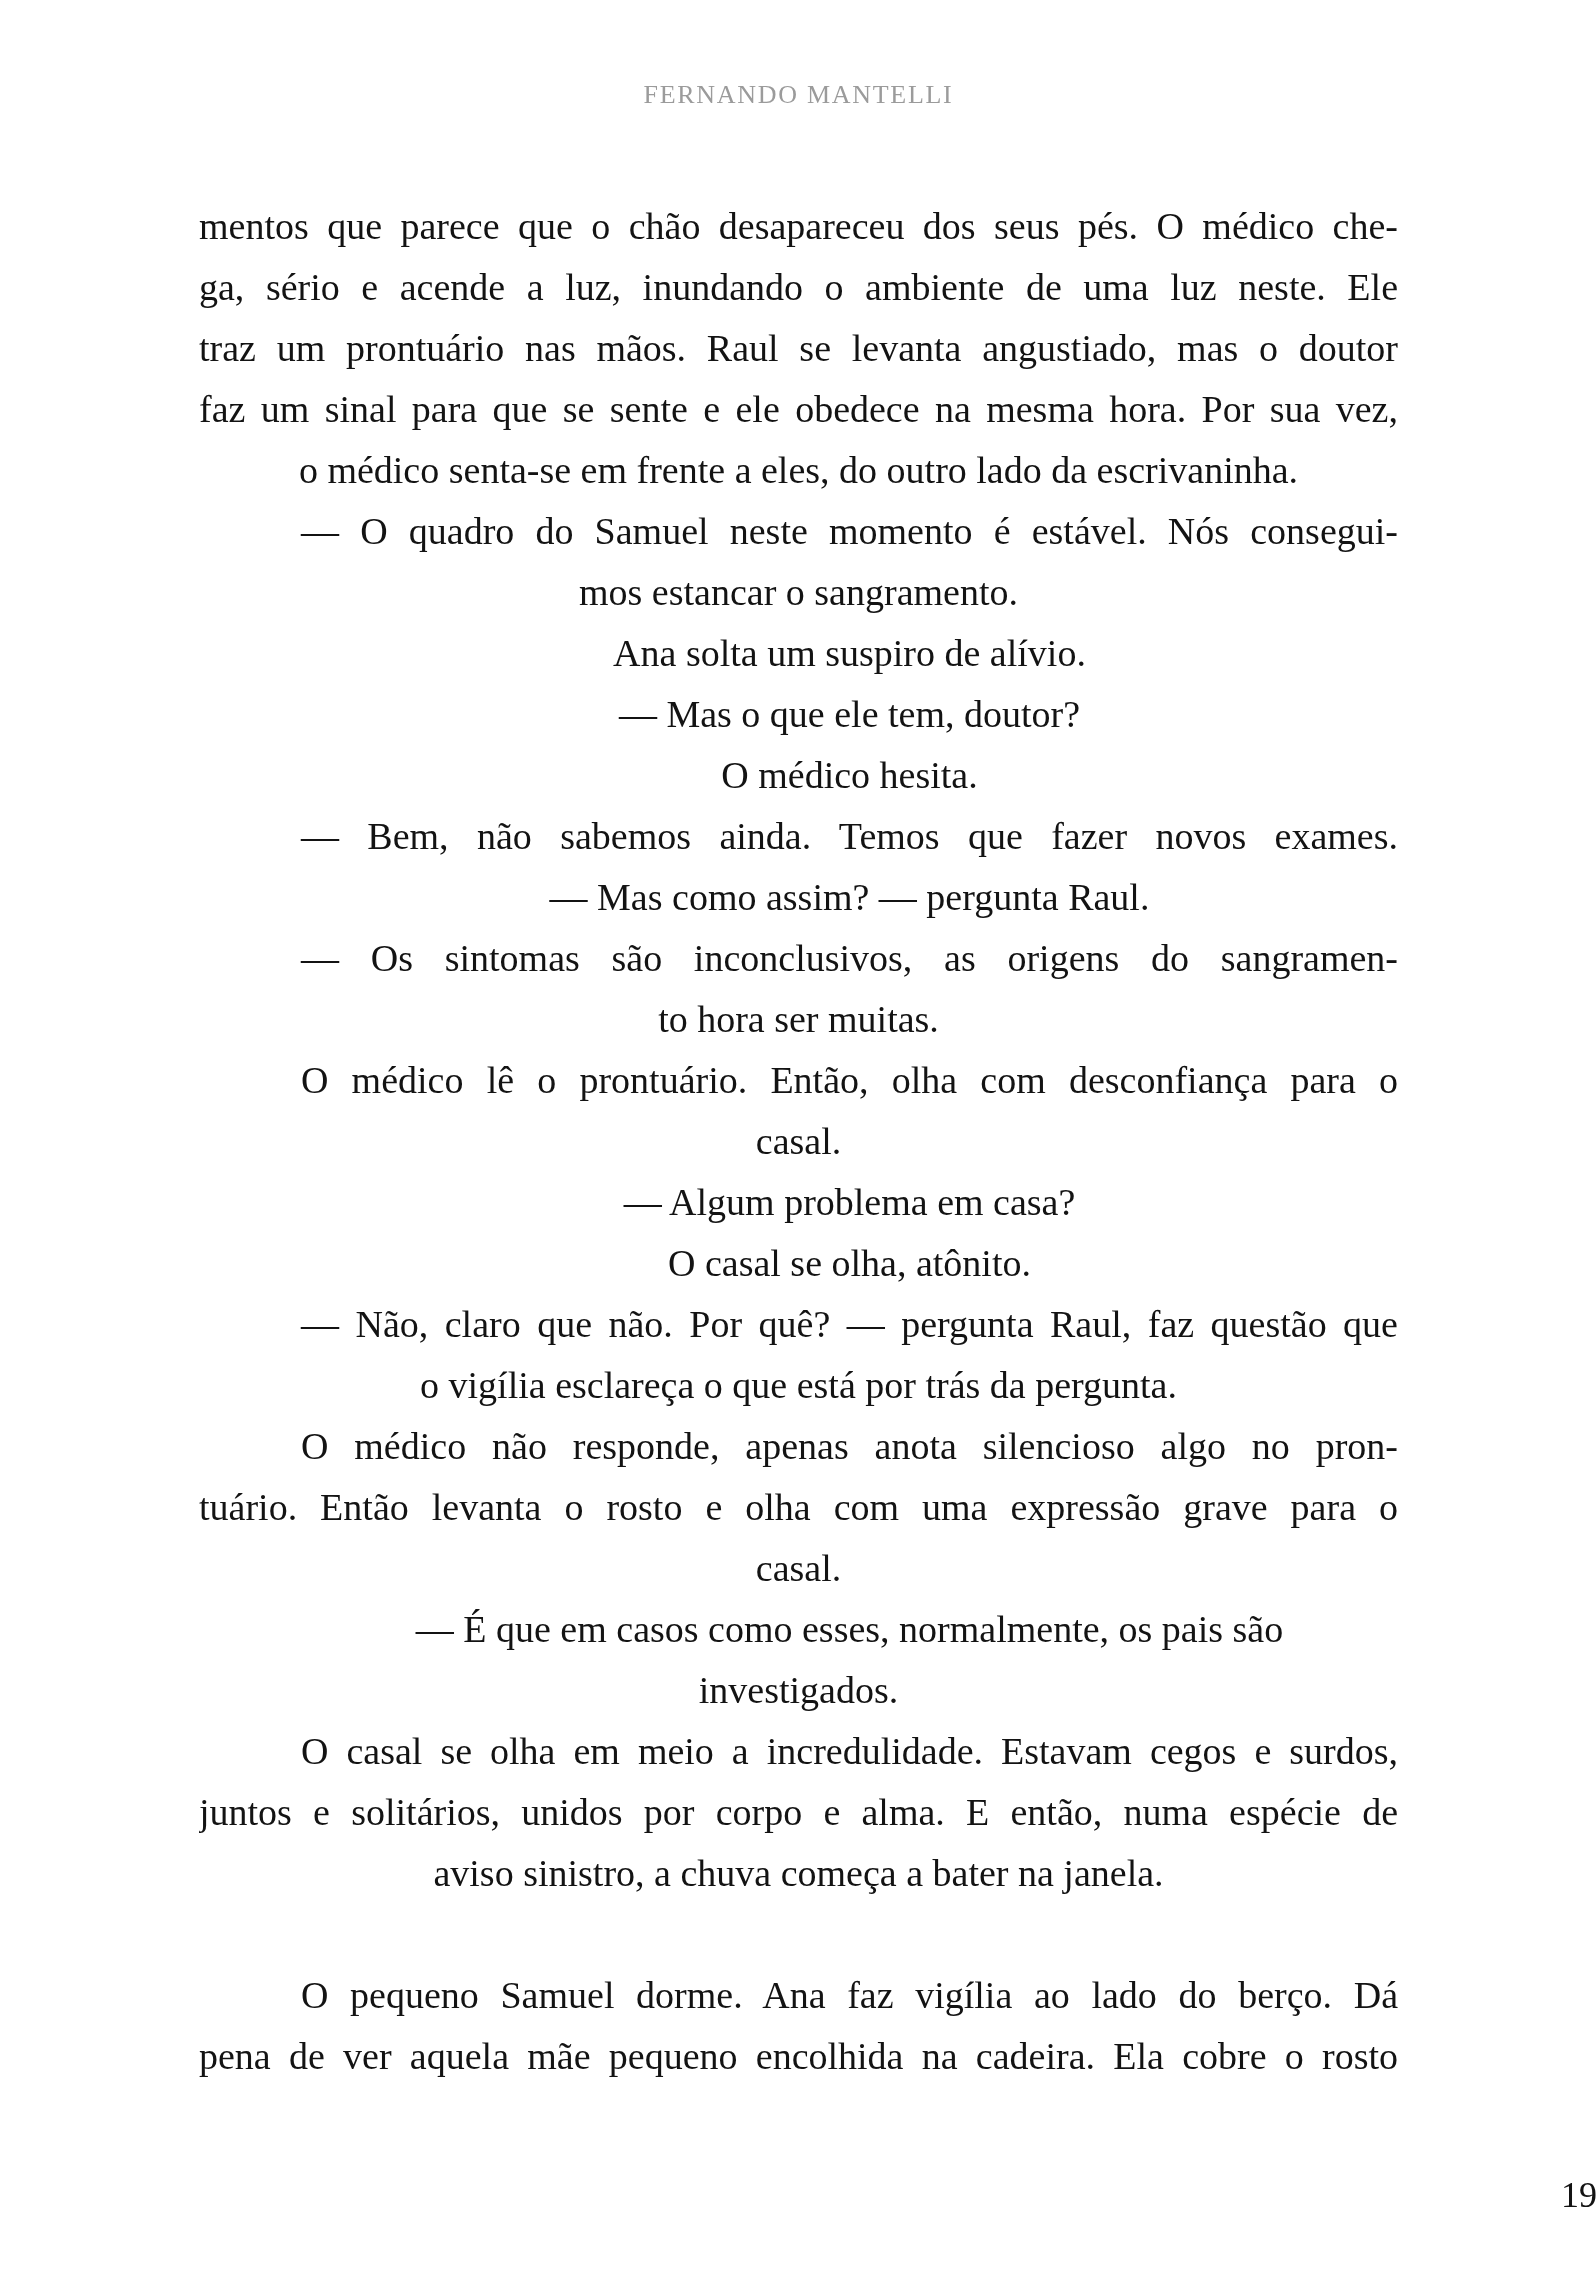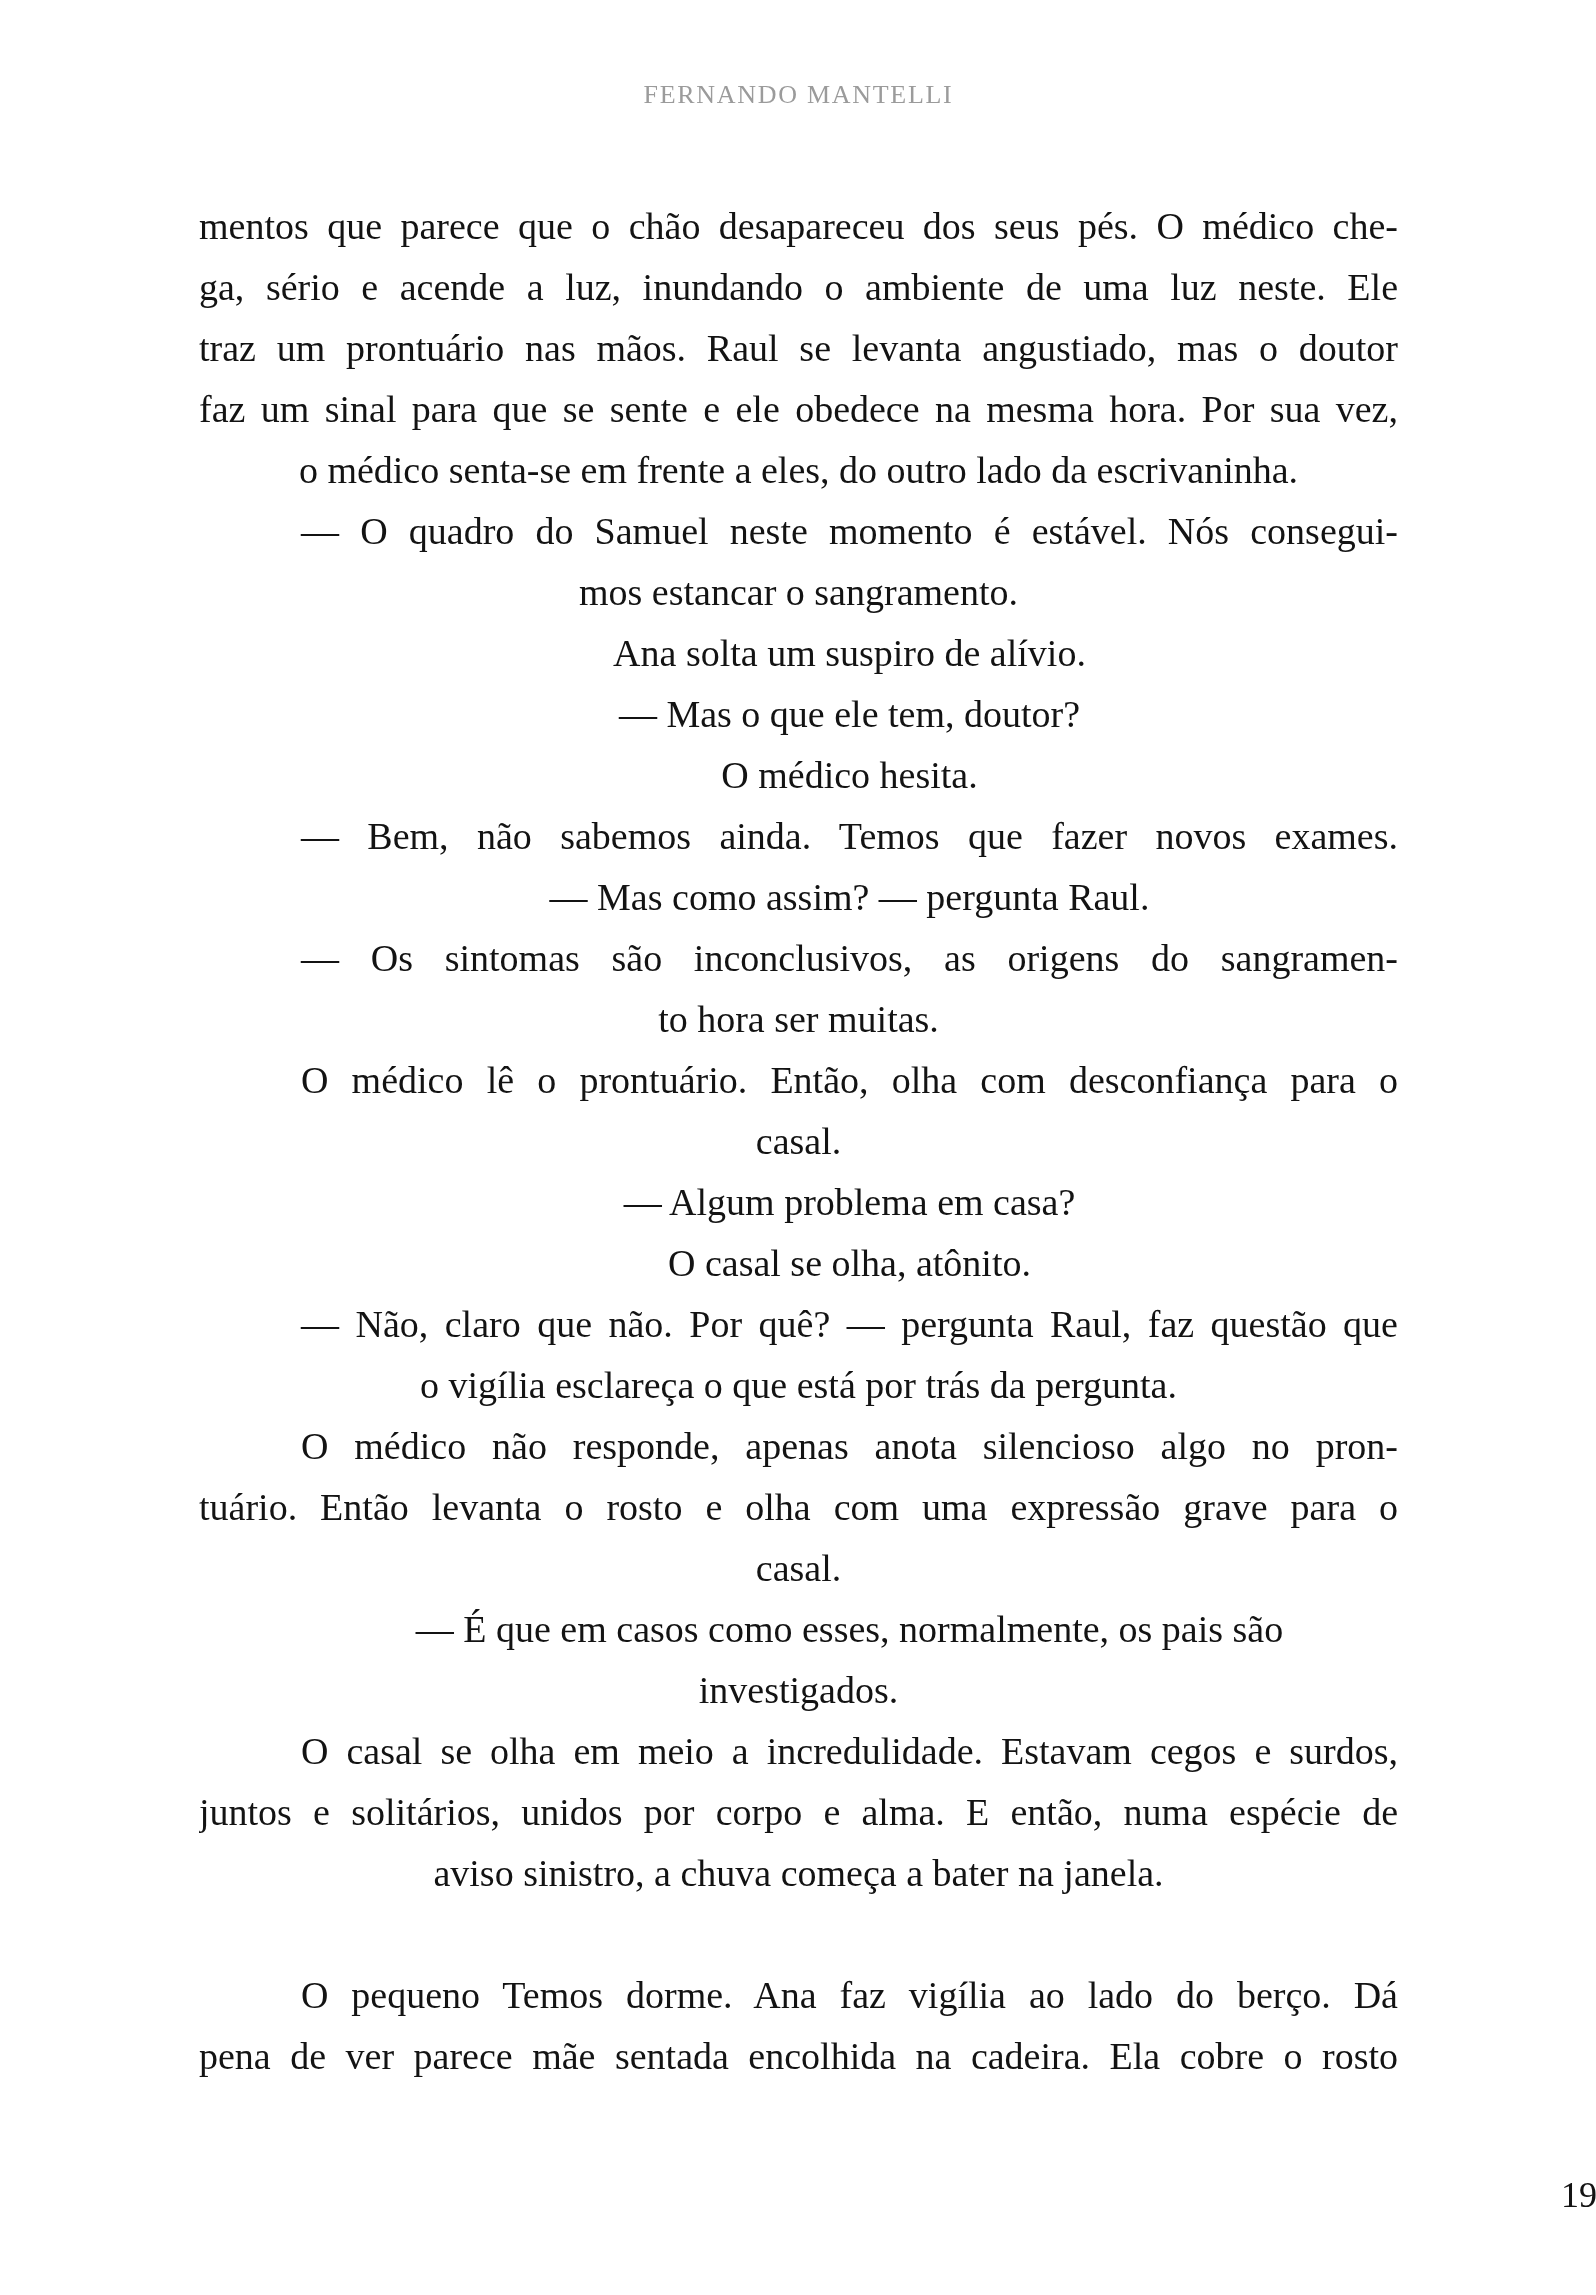--- a/index.html
+++ b/index.html
@@ -96,20 +96,20 @@
       <div class="line">o vigília esclareça o que está por trás da pergunta.</div>
       <div class="line indent justify">O médico não responde, apenas anota silencioso algo no pron-</div>
       <div class="line justify">tuário. Então levanta o rosto e olha com uma expressão grave para o</div>
       <div class="line">casal.</div>
       <div class="line indent">— É que em casos como esses, normalmente, os pais são</div>
       <div class="line">investigados.</div>
       <div class="line indent justify">O casal se olha em meio a incredulidade. Estavam cegos e surdos,</div>
       <div class="line justify">juntos e solitários, unidos por corpo e alma. E então, numa espécie de</div>
       <div class="line">aviso sinistro, a chuva começa a bater na janela.</div>
       <div class="line"></div>
-      <div class="line indent justify">O pequeno Temos dorme. Ana faz vigília ao lado do berço. Dá</div>
-      <div class="line justify">pena de ver parece mãe sentada encolhida na cadeira. Ela cobre o rosto</div>
+      <div class="line indent justify">O pequeno Samuel dorme. Ana faz vigília ao lado do berço. Dá</div>
+      <div class="line justify">pena de ver aquela mãe pequeno encolhida na cadeira. Ela cobre o rosto</div>
     </div>
 
   <div class="page-number">19</div>
 
 </div>
 
 
 </body></html>

